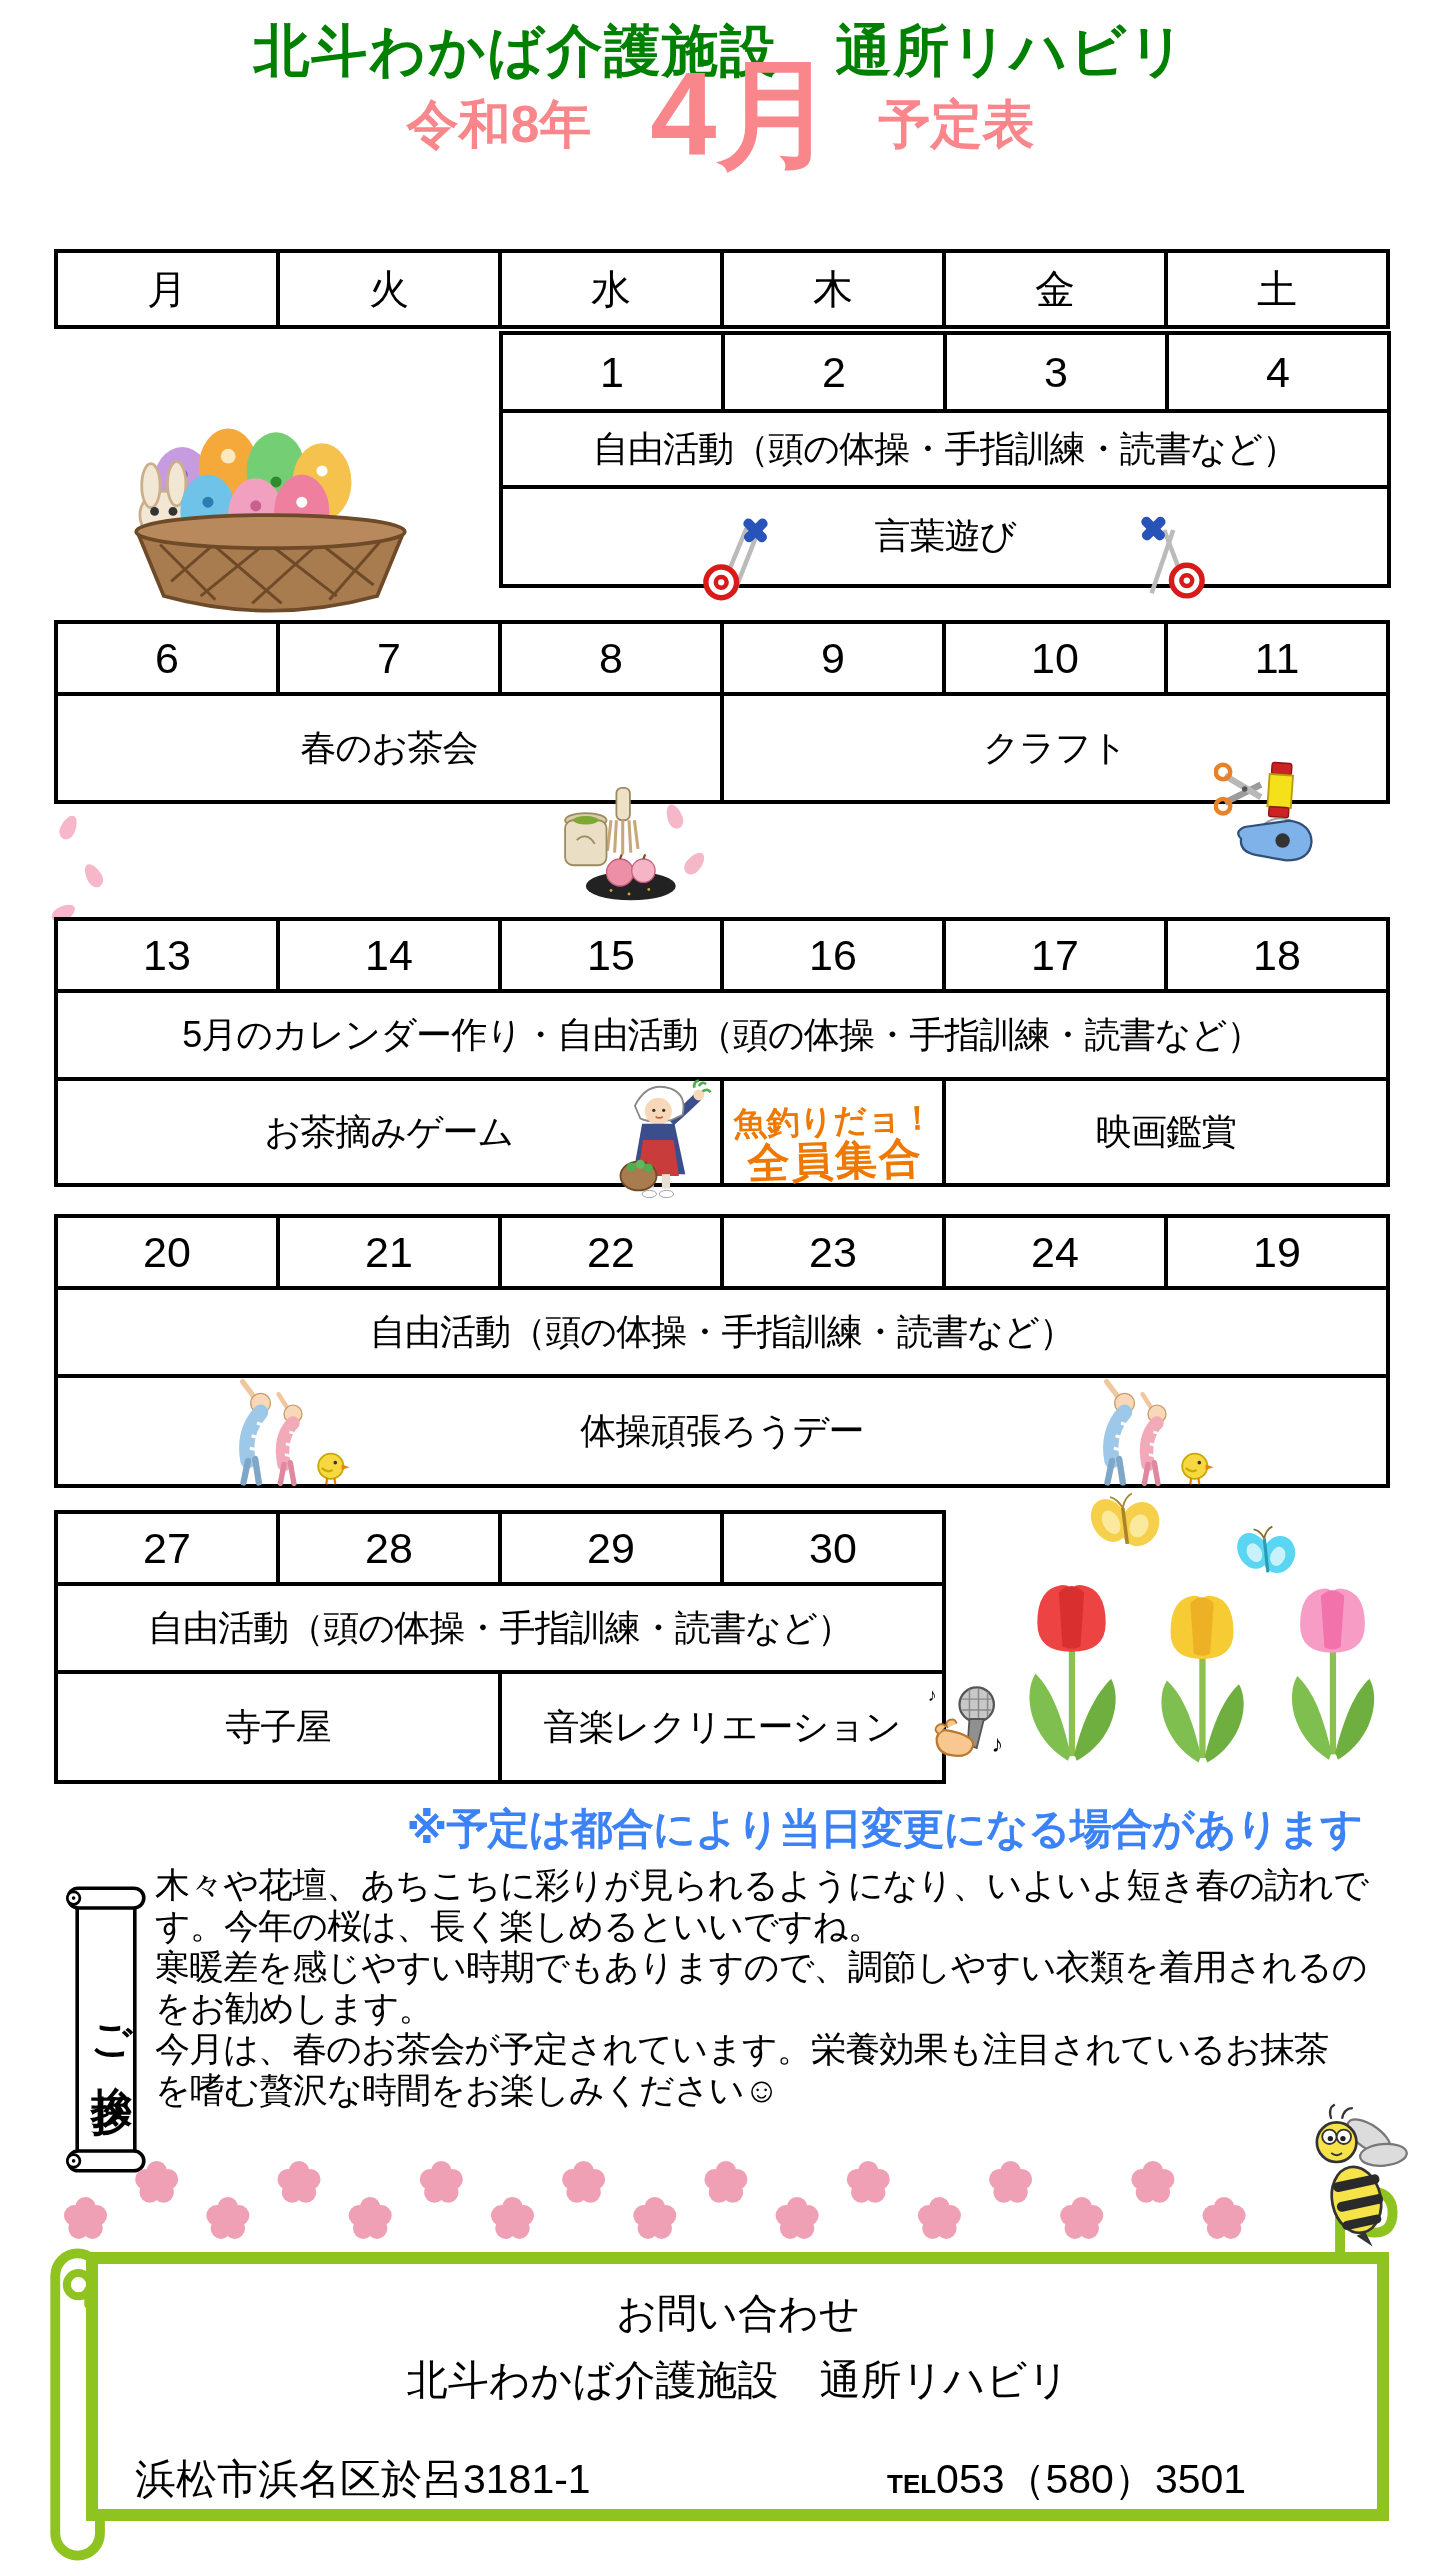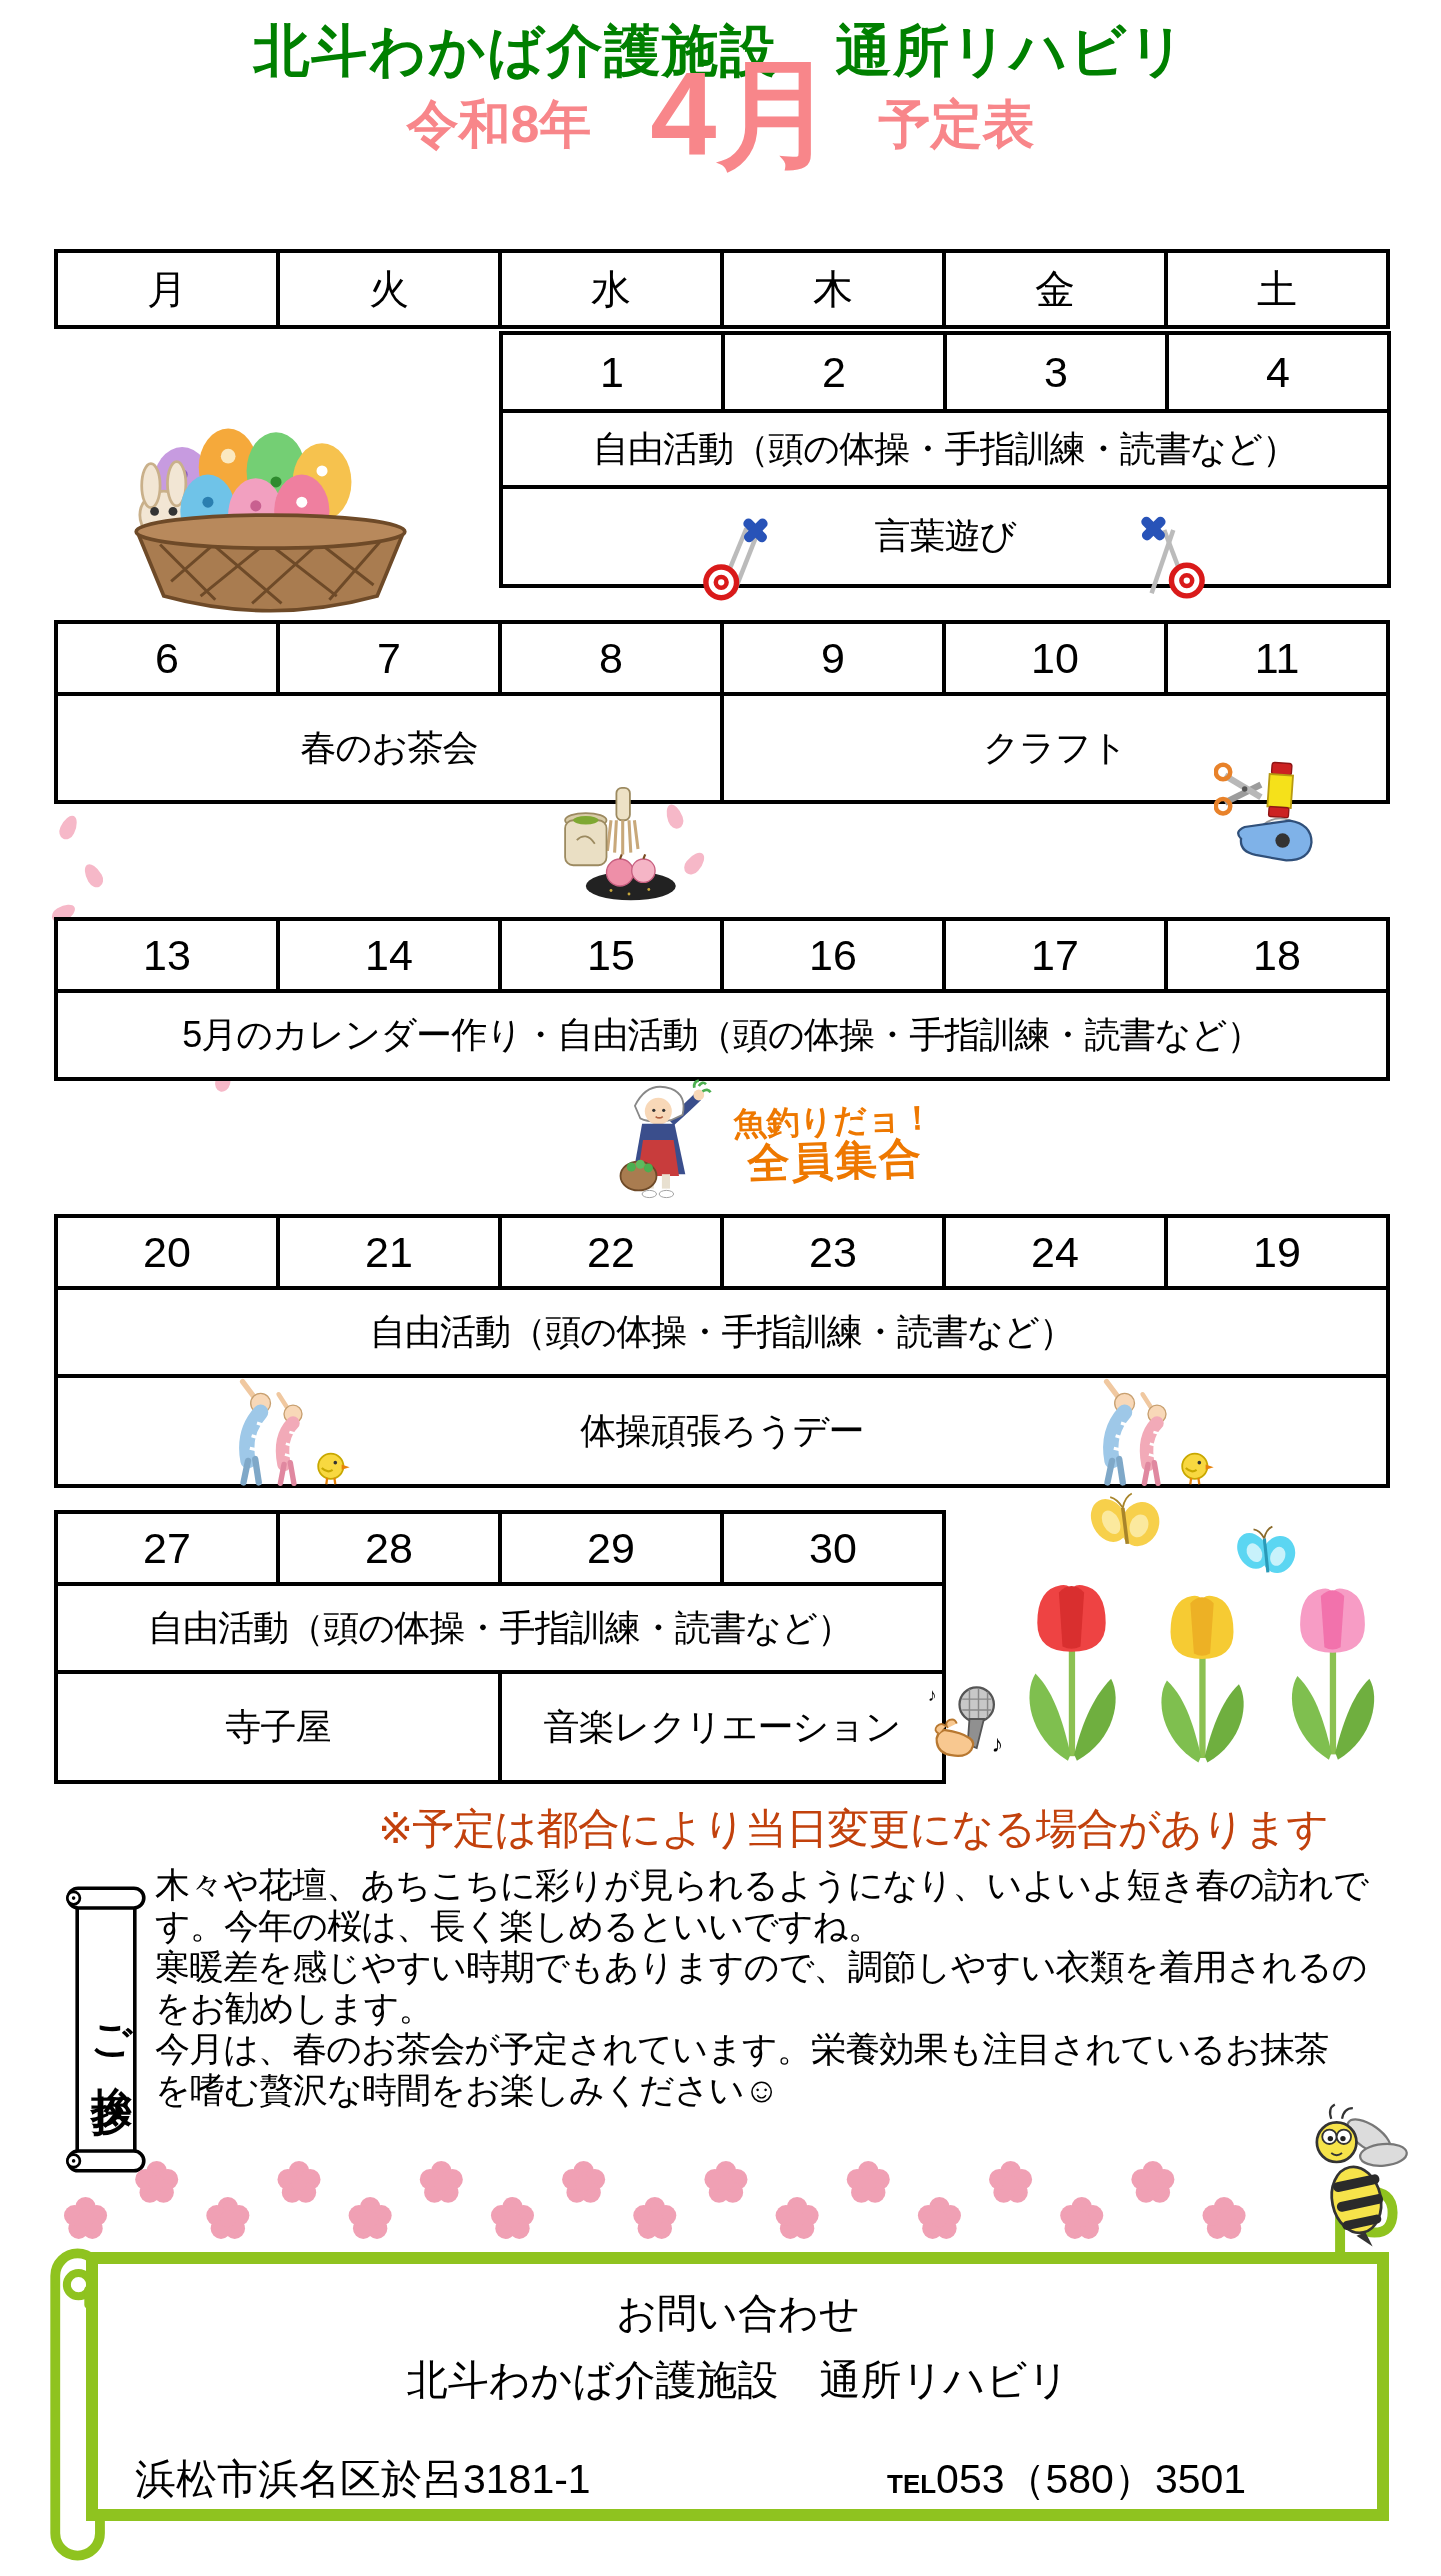--- a/index.html
+++ b/index.html
@@ -20,22 +20,22 @@
   td.h{height:72px;font-size:40px;}
   td.d{background:#FFCCCC;font-size:43px;}
   td.a{font-size:36px;letter-spacing:-0.9px;}
   
   .petal{position:absolute;width:15.3px;height:25px;background:#F6B8C8;
          border-radius:50% 50% 50% 50% / 62% 62% 38% 38%;}
   .fishlogo{width:207px;text-align:center;color:#EE7800;font-weight:700;
             transform:rotate(-2deg);line-height:1.05;}
   .fishlogo .l1{font-size:33px;}
   .fishlogo .l2{font-size:42px;letter-spacing:1.8px;}
-  .note{left:378px;top:1801px;width:1013px;text-align:left;color:#c2410c;
-        font-size:42px;font-weight:400;letter-spacing:-0.9px;}
+  .note{left:378px;top:1801px;width:1013px;text-align:center;color:#3b82f6;
+        font-size:42px;font-weight:700;letter-spacing:-0.9px;}
   
   .greet-label{left:77px;top:1909px;width:63px;height:252px;
      writing-mode:vertical-rl;text-orientation:upright;font-size:41px;font-weight:600;
      letter-spacing:9px;text-align:center;}
   .greet{left:155px;top:1864px;width:1261px;font-size:35px;line-height:41px;letter-spacing:-0.9px;}
   
   .cbox{left:86px;top:2252px;width:1279px;height:245px;border:12.6px solid #8FC31F;background:#fff;}
   .c-head{left:86px;top:2286px;width:1304px;text-align:center;font-size:40px;}
   .c-fac{left:86px;top:2353px;width:1304px;text-align:center;font-size:41px;}
   .c-addr{left:135px;top:2452px;font-size:41px;}
@@ -222,20 +222,25 @@
     <td class="d" style="height:68px">13</td>
     <td class="d" style="height:68px">14</td>
     <td class="d" style="height:68px">15</td>
     <td class="d" style="height:68px">16</td>
     <td class="d" style="height:68px">17</td>
     <td class="d" style="height:68px">18</td>
   </tr>
   <tr>
         <td class="a" colspan="6" style="height:84px">5月のカレンダー作り・自由活動（頭の体操・手指訓練・読書など）</td>
       </tr>
+  <tr>
+    <td class="a" colspan="3" style="height:102px">お茶摘みゲーム</td>
+    <td class="a"></td>
+    <td class="a" colspan="2">映画鑑賞</td>
+  </tr>
 </tbody>
   </table>
 
 <div class="abs fishlogo" style="left:731px;top:1104px">
   <div class="l1">魚釣りだョ！</div>
   <div class="l2">全員集合</div>
 </div>
 
 <svg class="abs" style="left:615px;top:1077px" width="101" height="126" viewBox="0 0 112 140">
   <path d="M62,50 Q82,32 92,22" stroke="#3A4E8C" stroke-width="10" fill="none"></path>

